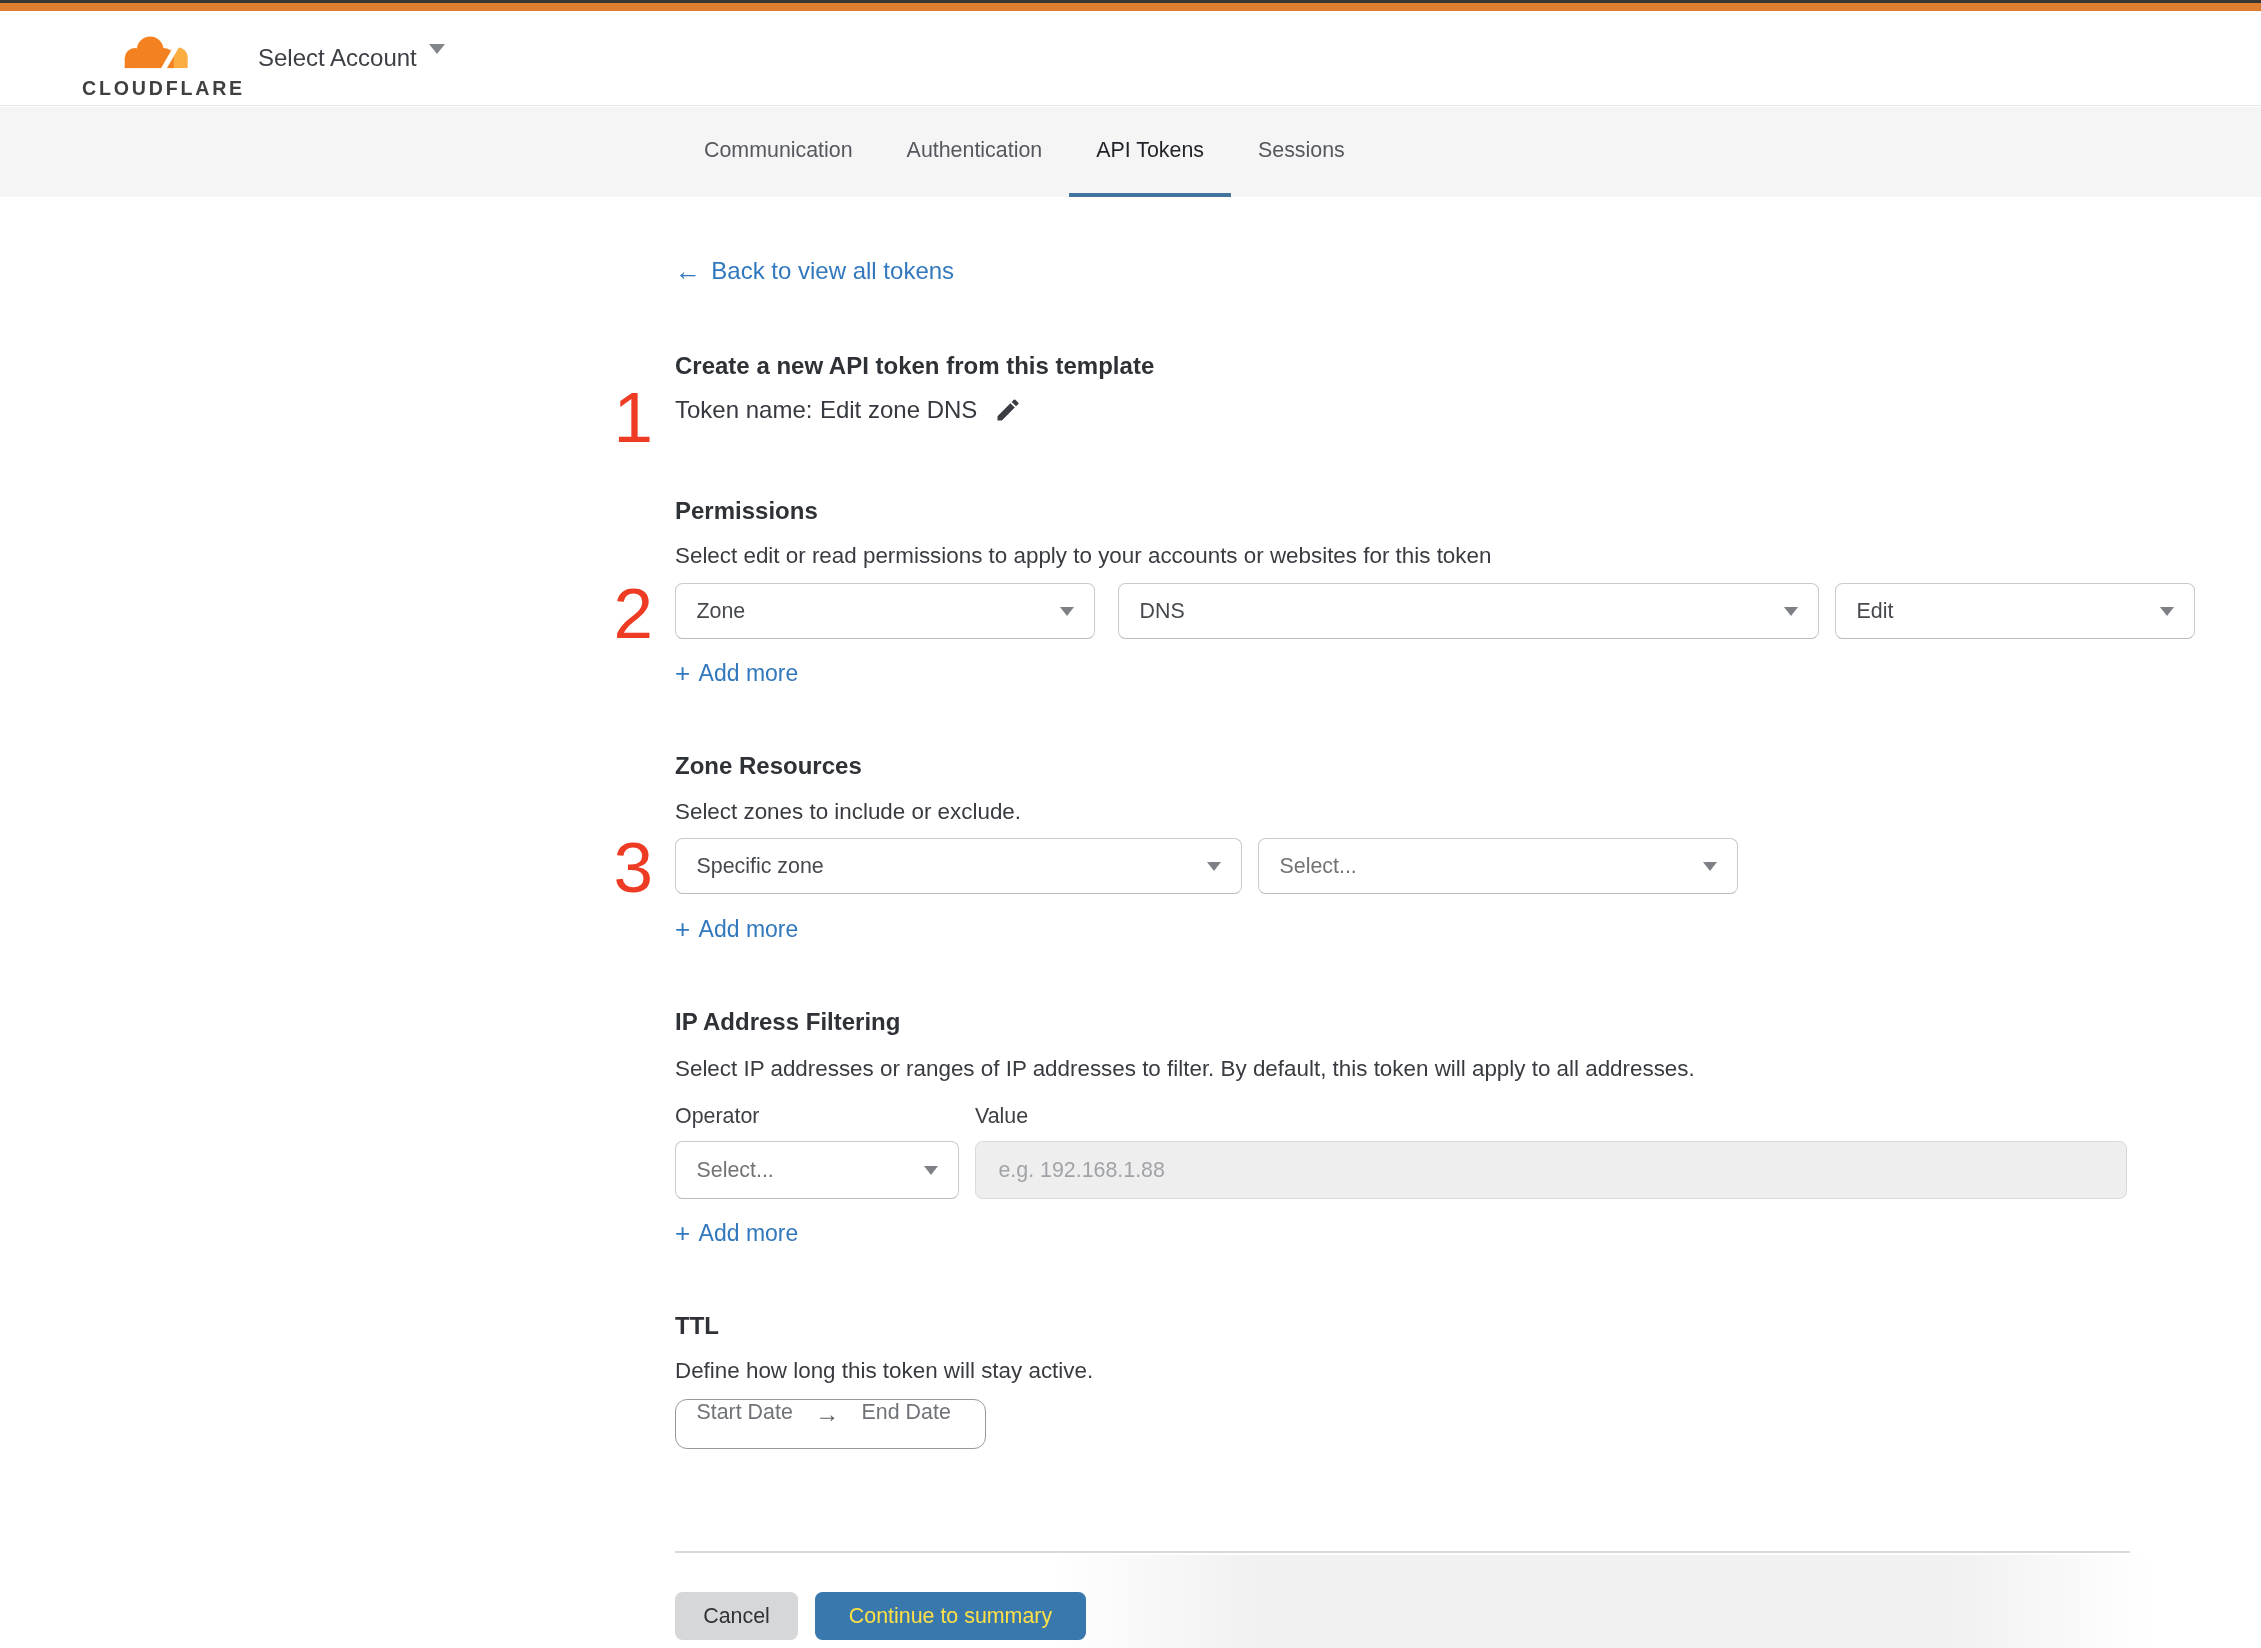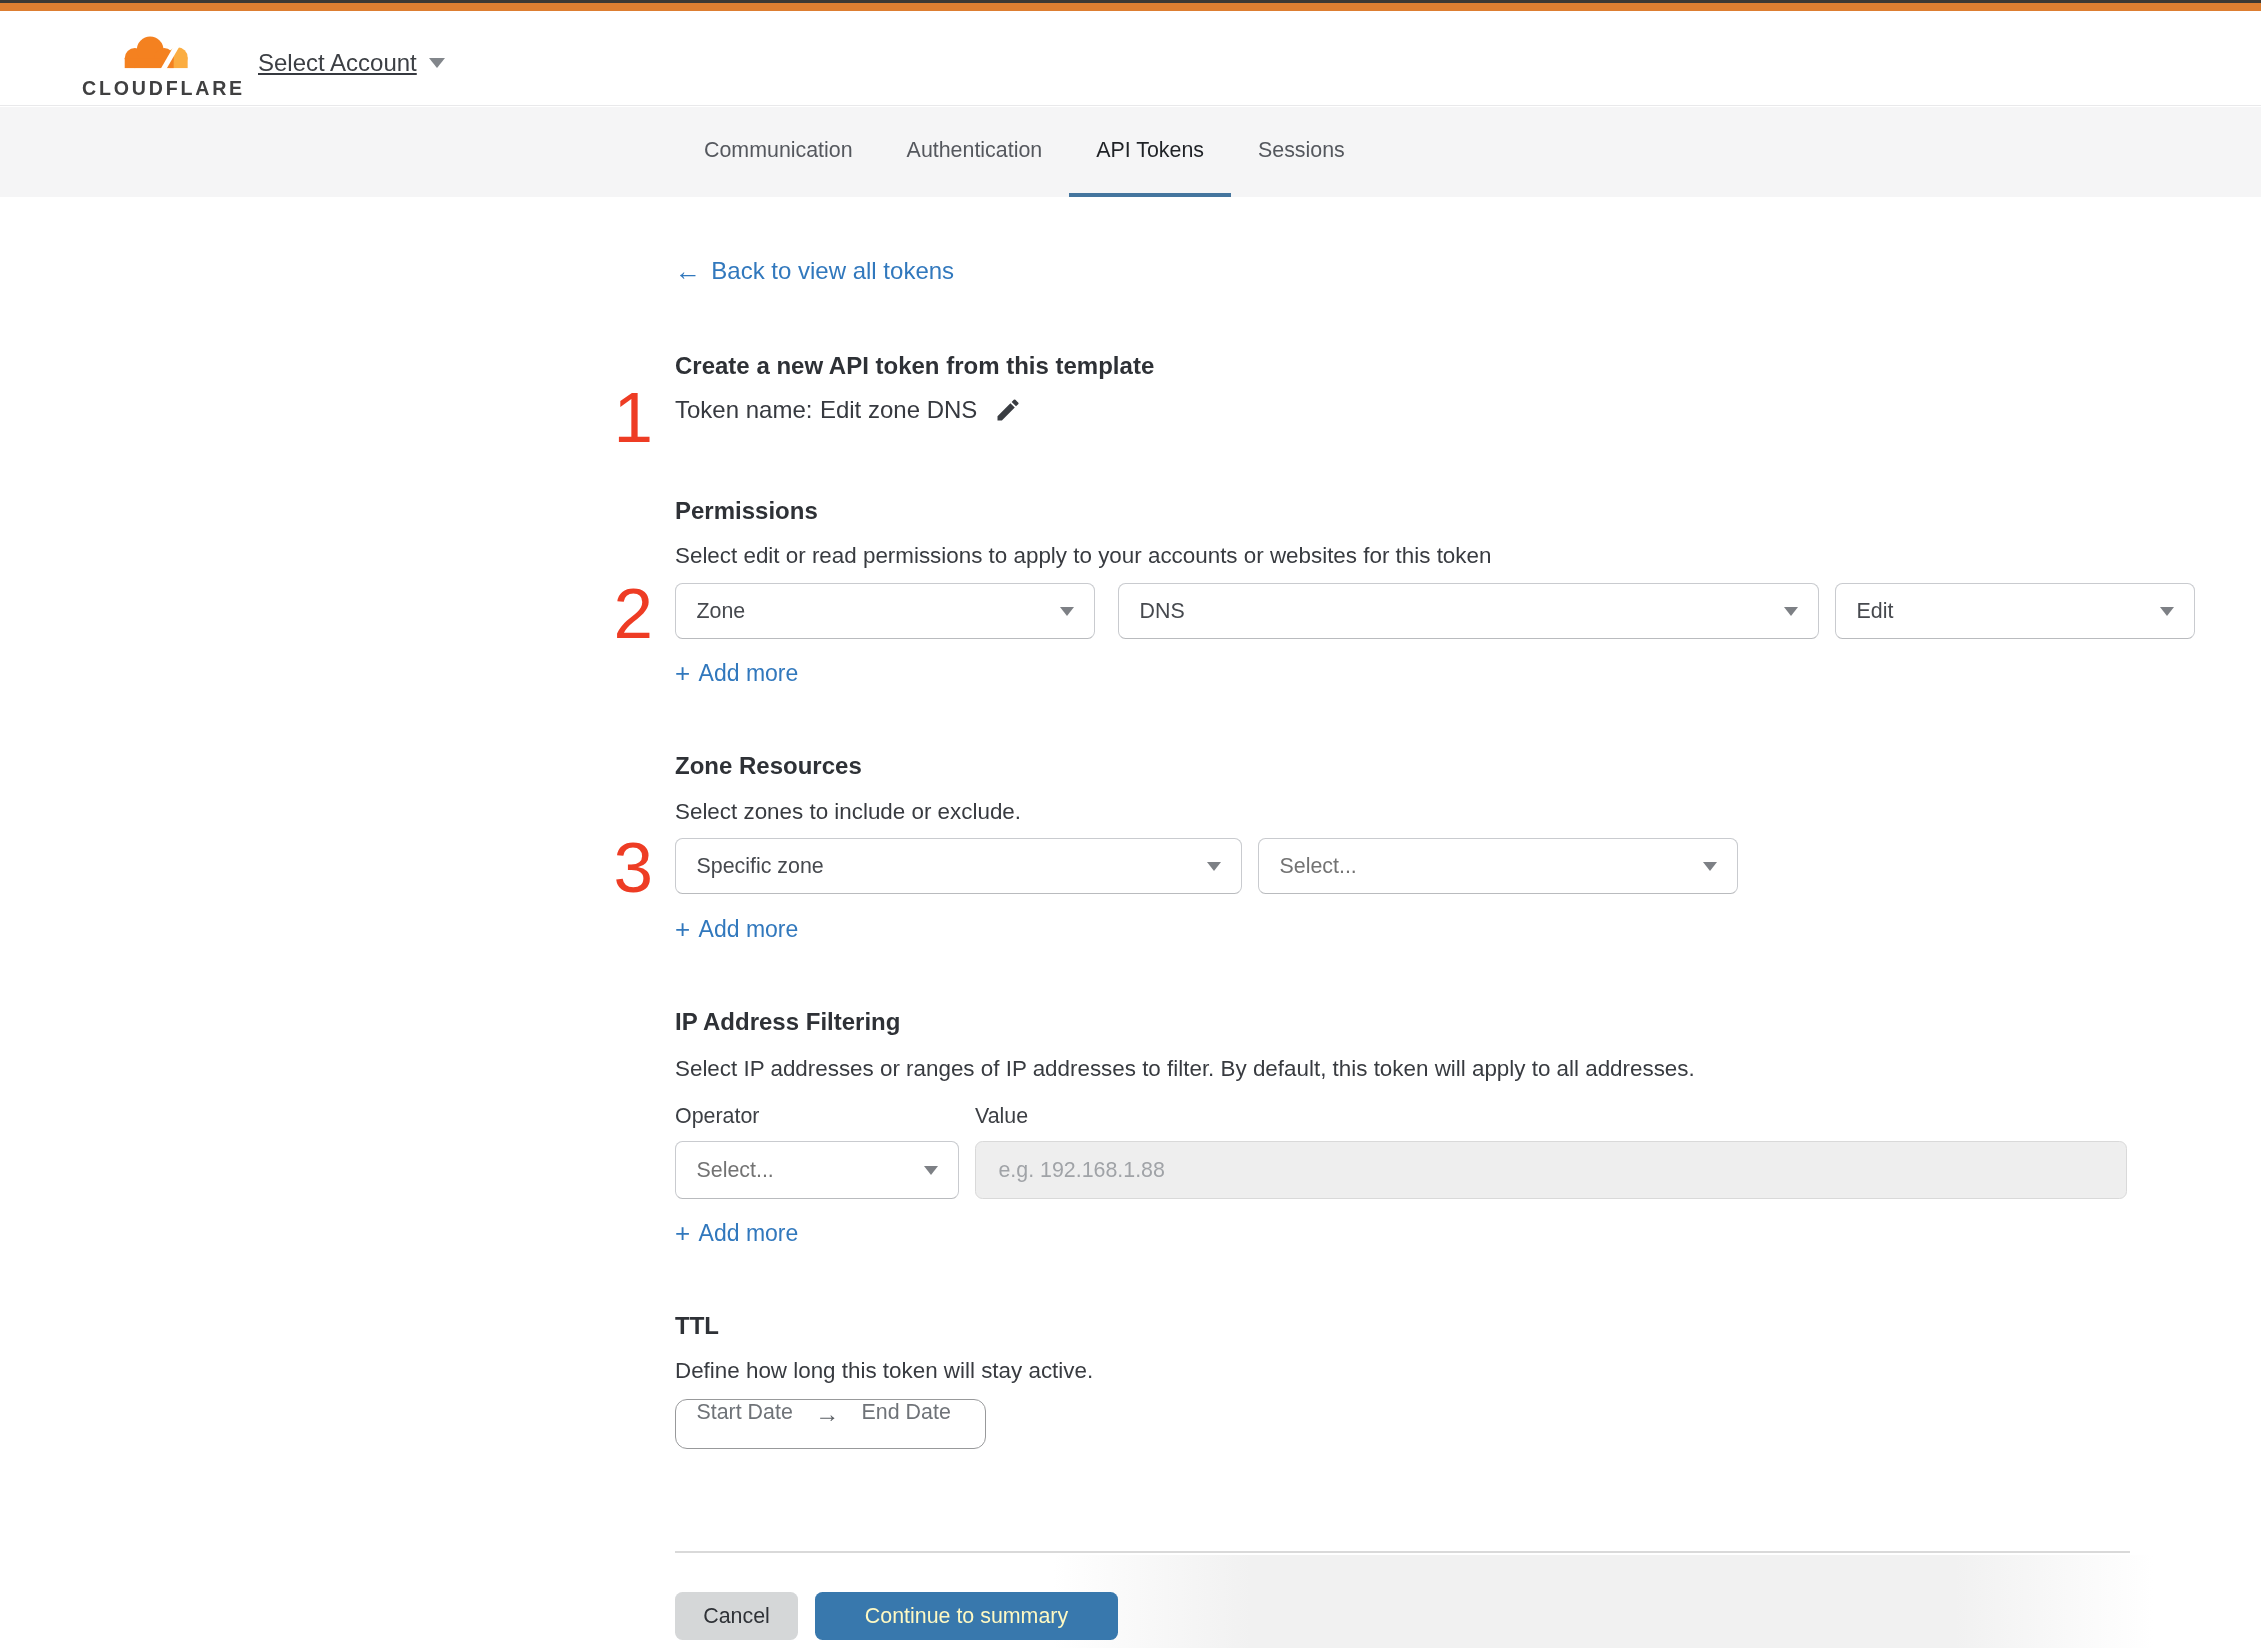--- a/index.html
+++ b/index.html
@@ -19,21 +19,21 @@
   .header { position: absolute; top: 11.2px; left: 0; width: 100%; height: 95px; background: #fff; border-bottom: 0.9px solid #e9e9eb; }
   .logo { position: absolute; left: 82px; top: 7.5px; width: 131px; height: 89px; cursor: pointer; }
   .logo svg { position: absolute; left: 30px; top: 11.2px; }
   .logo .brand-text {
     position: absolute; left: 0; top: 58px; width: 131px;
     font-size: 19.6px; font-weight: bold; letter-spacing: 2.8px; color: #404041;
     text-align: center; white-space: nowrap;
   }
   .account-select {
     position: absolute; left: 258px; top: 33px; height: 37px;
-    display: flex; align-items: center; gap: 12px; cursor: pointer; text-decoration: underline;
+    display: flex; gap: 12px; cursor: pointer;
   }
   .account-select .label { font-size: 24px; color: #3c3f44; }
   .caret-down {
     width: 0; height: 0; display: inline-block;
     border-left: 8.4px solid transparent; border-right: 8.4px solid transparent;
     border-top: 10.3px solid #82868b;
   }
 
   
   .tabbar { position: absolute; top: 107px; left: 0; width: 100%; height: 90px; background: #f5f5f6; }
@@ -104,21 +104,21 @@
     background: linear-gradient(to right, rgba(240,240,240,0) 0%, #f1f1f1 18%, #f1f1f1 82%, rgba(240,240,240,0) 100%);
   }
 
   .footer-buttons { top: 1592px; display: flex; gap: 17px; }
   .btn {
     height: 48px; border: none; border-radius: 7.5px; font-size: 21.4px; cursor: pointer;
     font-family: "Liberation Sans", "DejaVu Sans", sans-serif;
     display: flex; align-items: center; justify-content: center;
   }
   .btn-cancel   { width: 123px; background: #d5d7d8; color: #2f3237; }
-  .btn-continue { width: 303px; background: #3878ad; color: #fef9c3; }
+  .btn-continue { width: 271px; background: #3878ad; color: #fde047; }
 </style>
 </head>
 <body>
 
 <div id="page">
 
   <div class="topbar-dark"></div>
   <div class="topbar-orange"></div>
 
   <div class="header">

